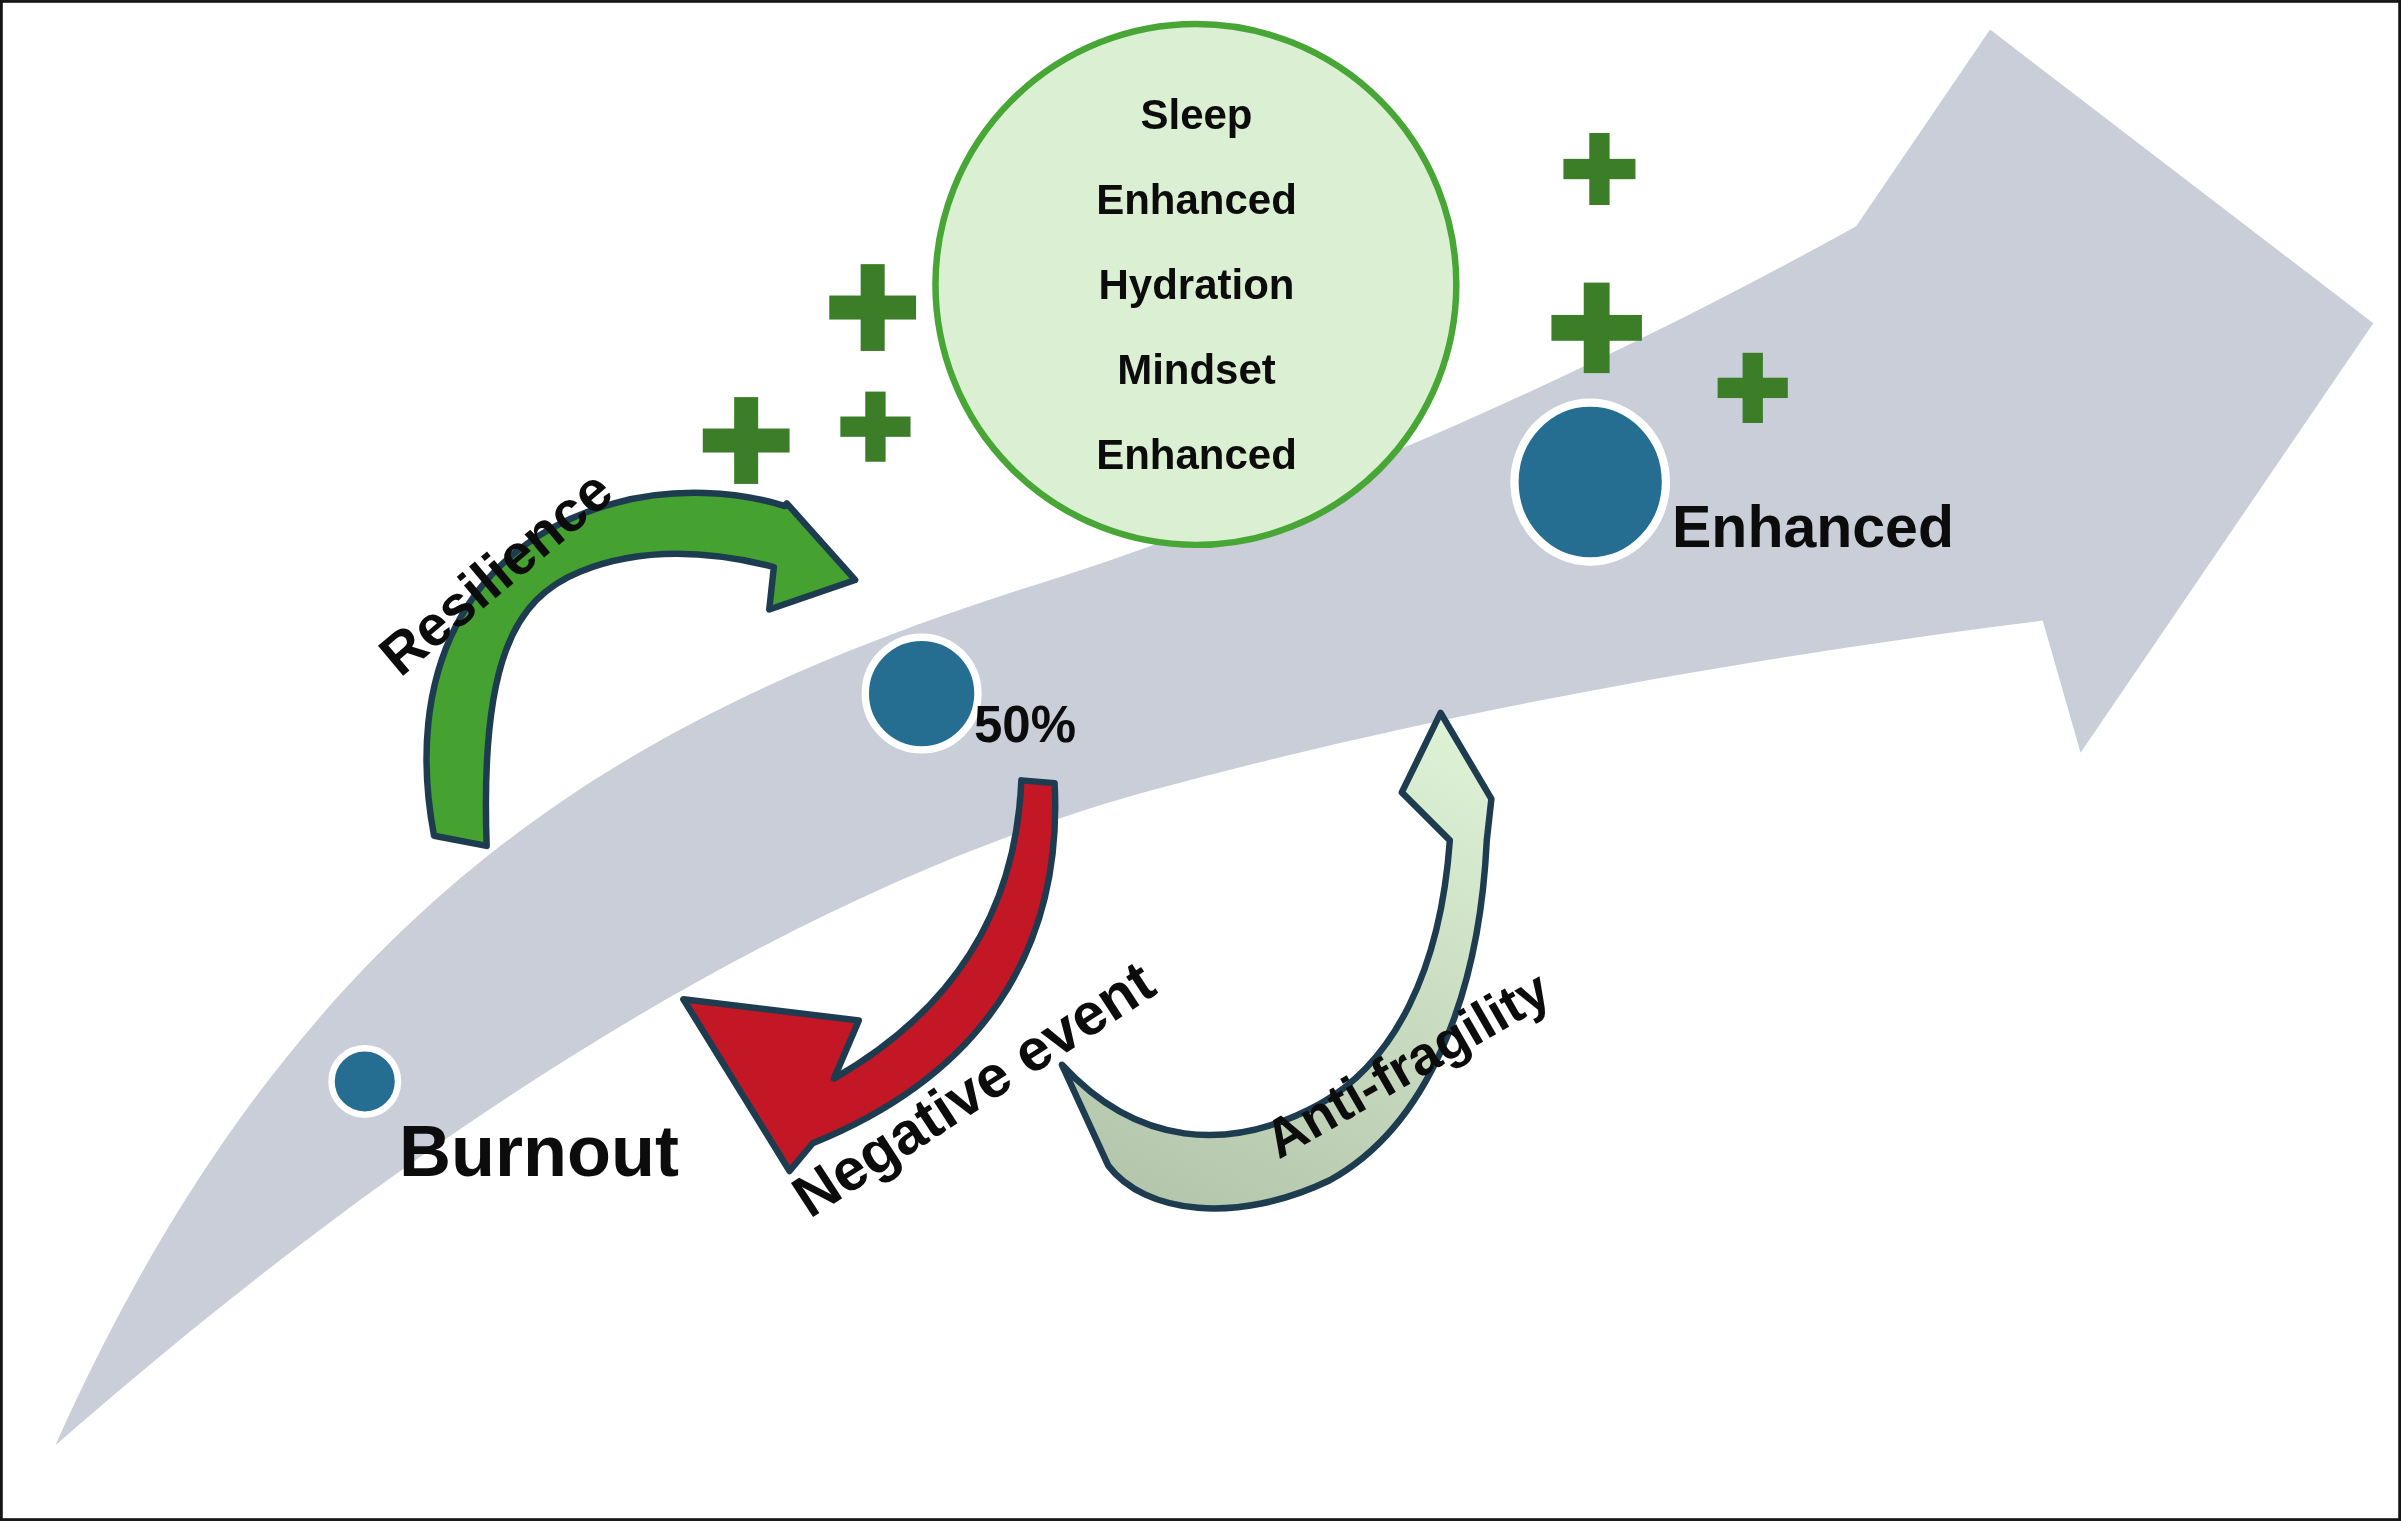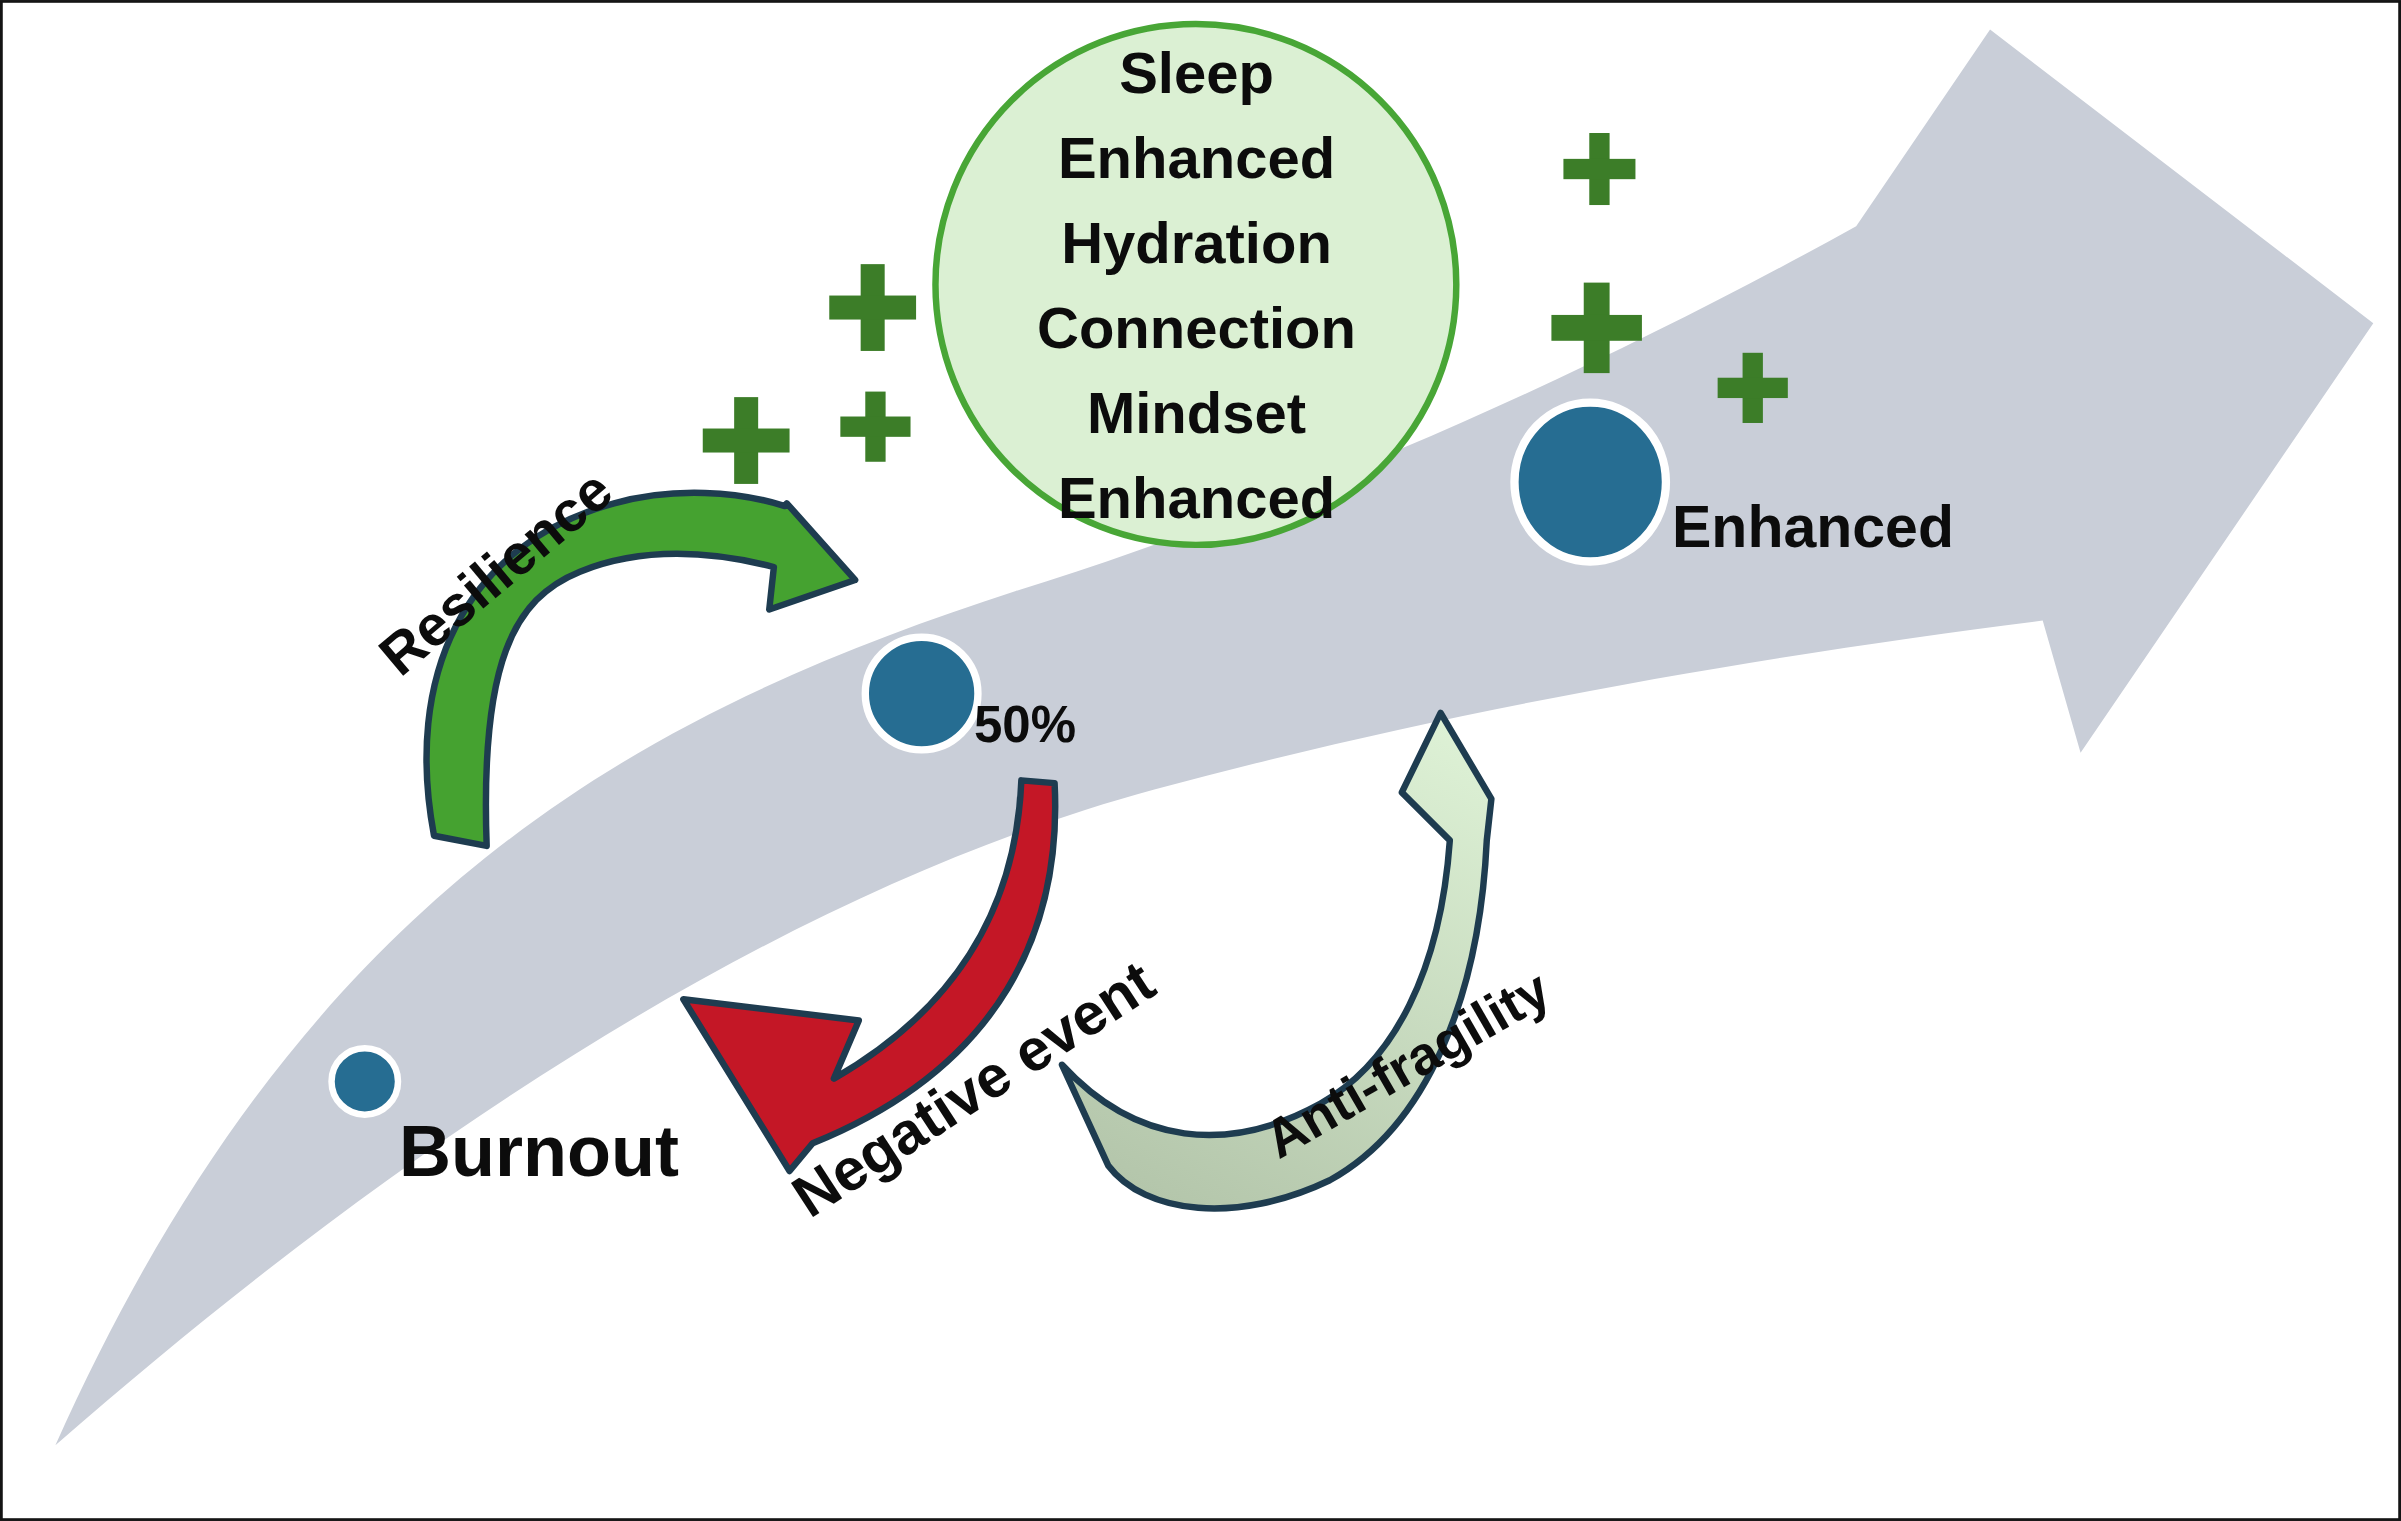--- a/index.html
+++ b/index.html
@@ -44,21 +44,21 @@
     left: 936px;
     top: 24px;
     width: 521px;
     height: 521px;
     display: flex;
     flex-direction: column;
     align-items: center;
     justify-content: center;
     text-align: center;
     font-weight: 700;
-    font-size: 58px;
+    font-size: 42px;
     line-height: 77px;
     color: #0c0c0c;
     gap: 8px;
   }
 </style>
 </head>
 <body>
 
 <div class="stage">
 
@@ -144,21 +144,20 @@
     <circle cx="998" cy="751" r="61" stroke-width="8" fill="#266d92" stroke="#ffffff"></circle>
     <ellipse cx="1722" cy="522" rx="82" ry="86" stroke-width="9" fill="#266d92" stroke="#ffffff"></ellipse>
 
     <rect x="1.5" y="1.5" width="2597" height="1644" fill="none" stroke-width="3" stroke="#141414"></rect>
   </svg>
 
   <div class="pillars-text">
     <span>Sleep</span>
     <span>Enhanced</span>
     <span>Hydration</span>
-    <span>Connection</span>
     <span>Mindset</span>
     <span>Enhanced</span>
   </div>
 
   <div class="lbl" id="lbl-burnout">Burnout</div>
 
   <div class="lbl" id="lbl-fifty">50%</div>
 
   <div class="lbl" id="lbl-enhanced">
     <div>Enhanced</div>

